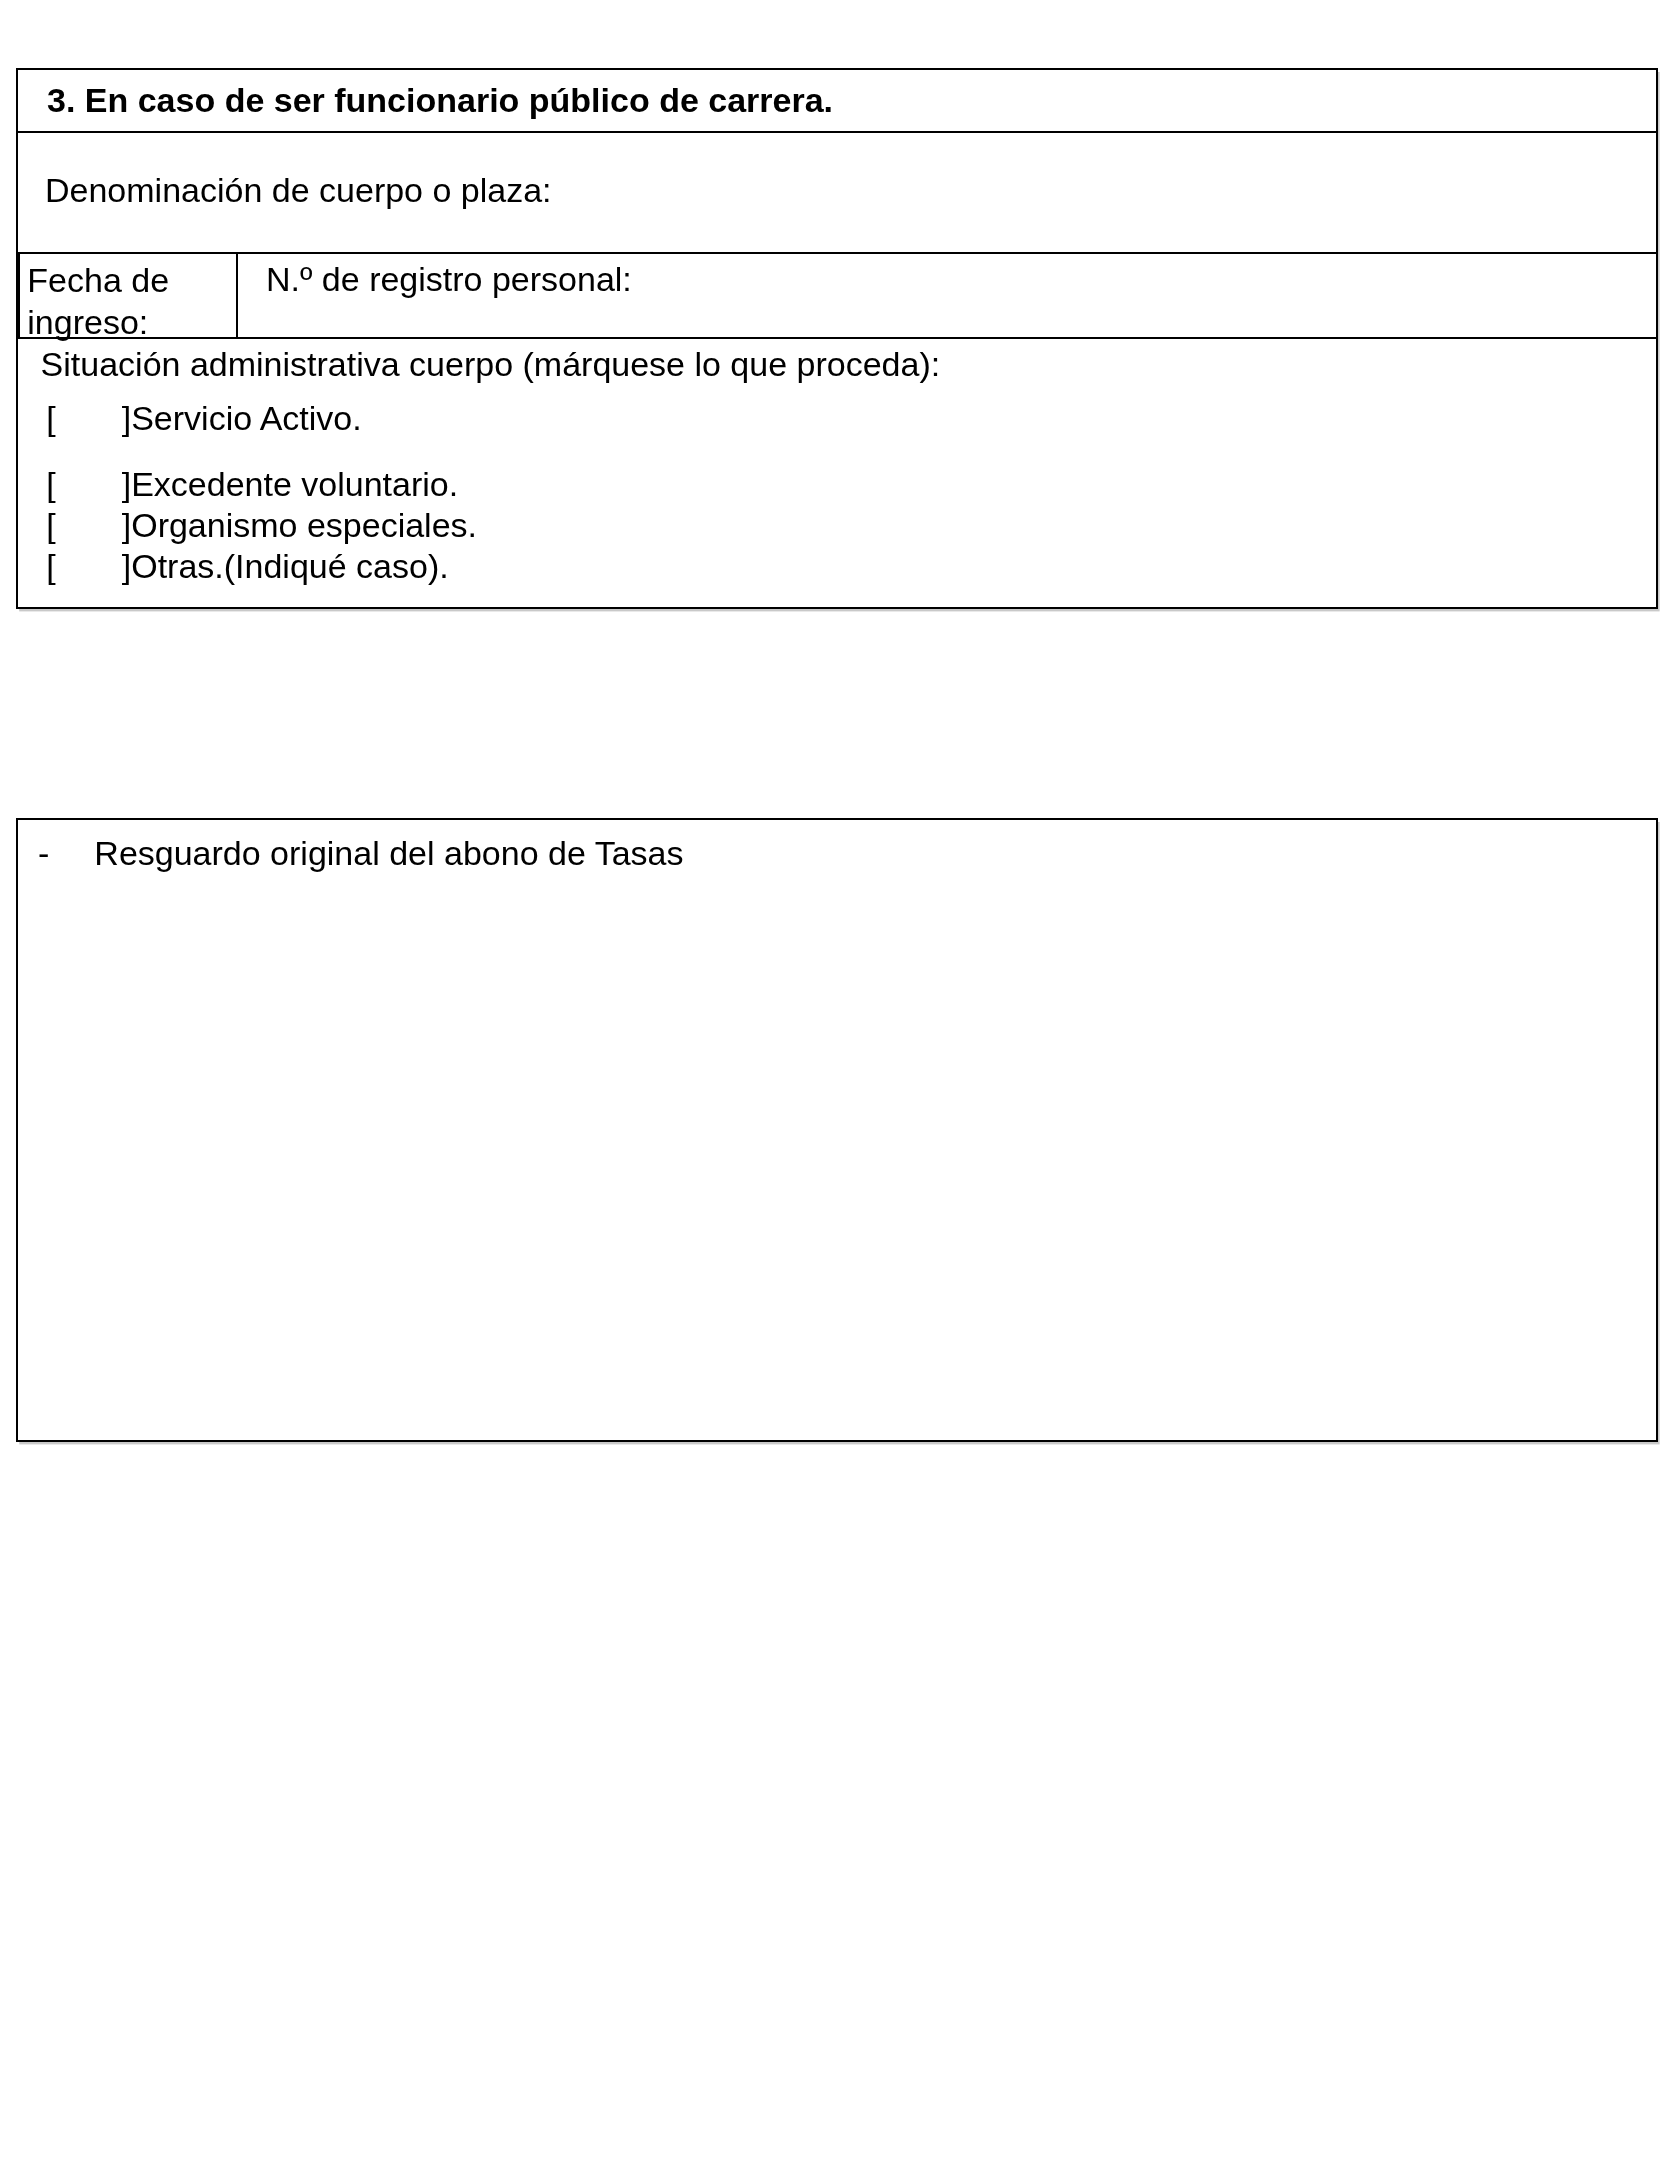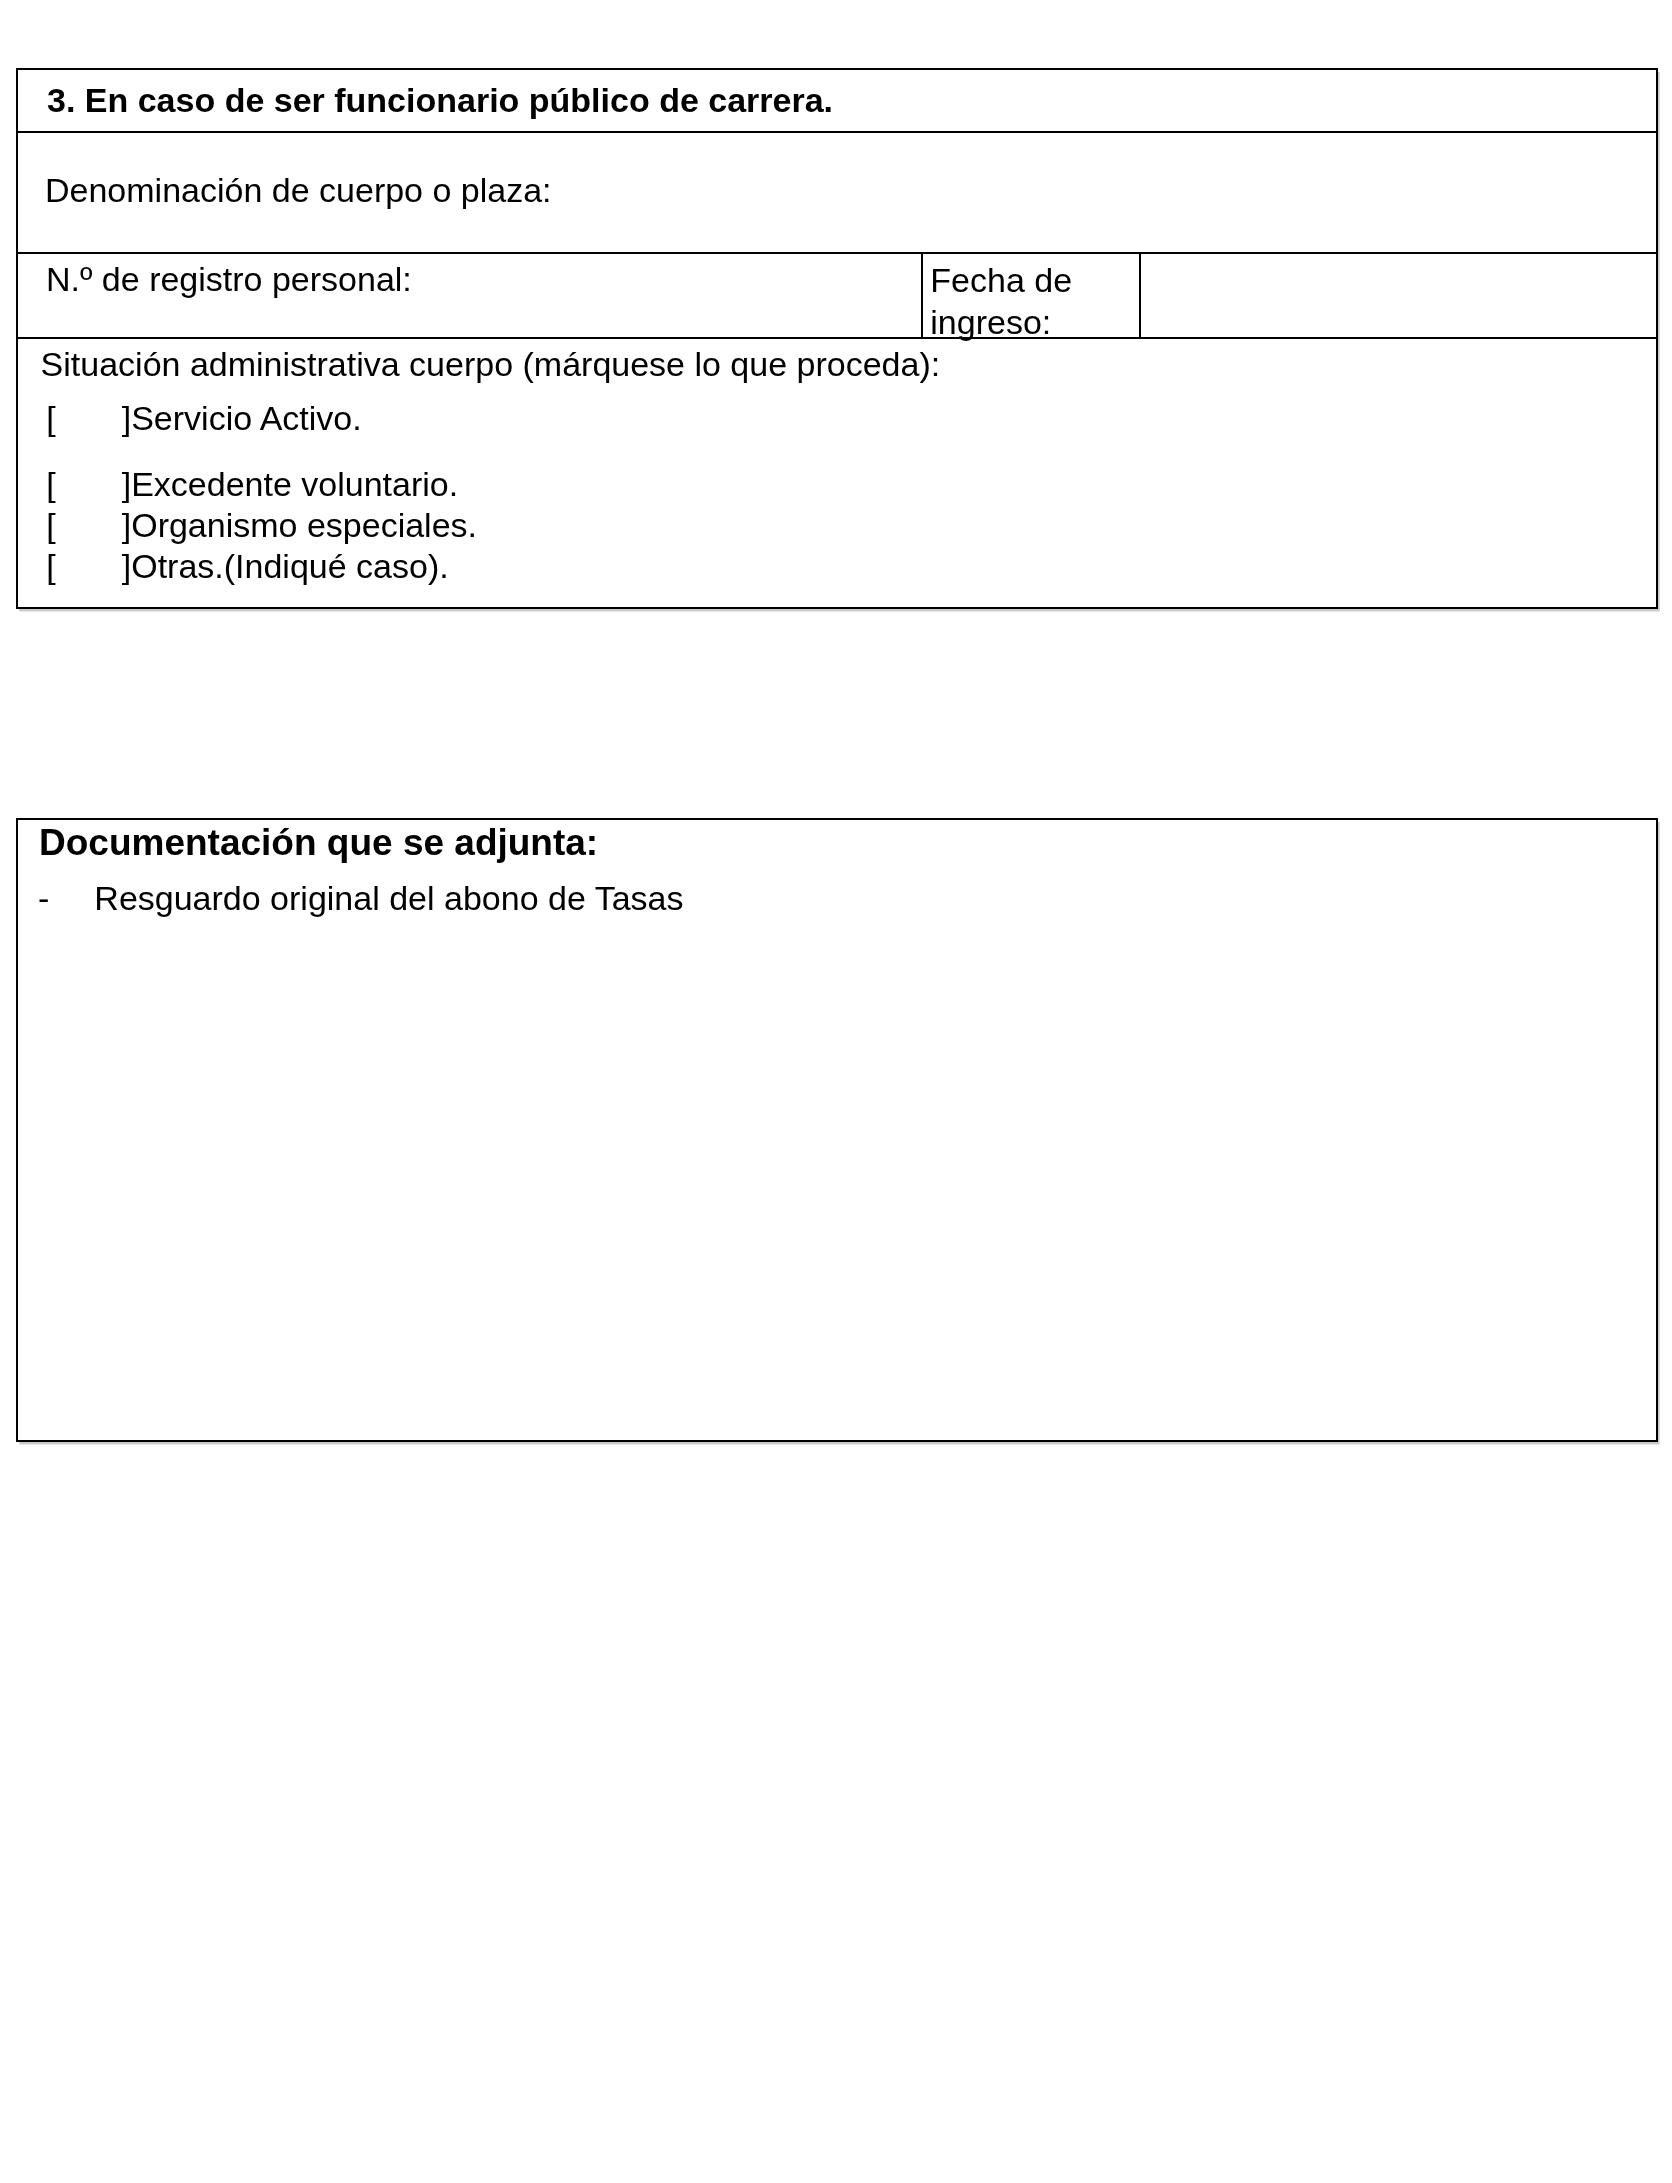--- a/index.html
+++ b/index.html
@@ -92,25 +92,25 @@
     <div class="row r1">
       <span class="b1-title">3. En caso de ser funcionario público de carrera.</span>
     </div>
 
     <div class="row r2">
       <span class="txt">Denominación de cuerpo o plaza:</span>
     </div>
 
 
     <div class="row r4">
+      <div class="cell c2">
+        <span>Fecha de ingreso:</span>
+      </div>
       <div class="cell c1">
         <span class="txt">N.º de registro personal:</span>
-      </div>
-      <div class="cell c2">
-        <span>Fecha de ingreso:</span>
       </div>
       <div class="cell c3"></div>
     </div>
 
     <div class="row r5">
       <div class="txt">Situación administrativa cuerpo (márquese lo que proceda):</div>
 
       <div class="opt opt-servicio">
         <span class="br">[</span>
         <span class="gap"></span>
@@ -136,21 +136,20 @@
         <span class="br">[</span>
         <span class="gap"></span>
         <span class="br">]</span>
         <span class="opt-label">Otras.(Indiqué caso).</span>
       </div>
     </div>
 
   </div>
 
   <div class="box box2">
-    <div class="doc-title">Documentación que se adjunta:</div>
     <div class="doc-item">
       <span class="dash">-</span>
       <span class="item-label">Resguardo original del abono de Tasas</span>
     </div>
   </div>
 
 </div>
 
 
 </body></html>

